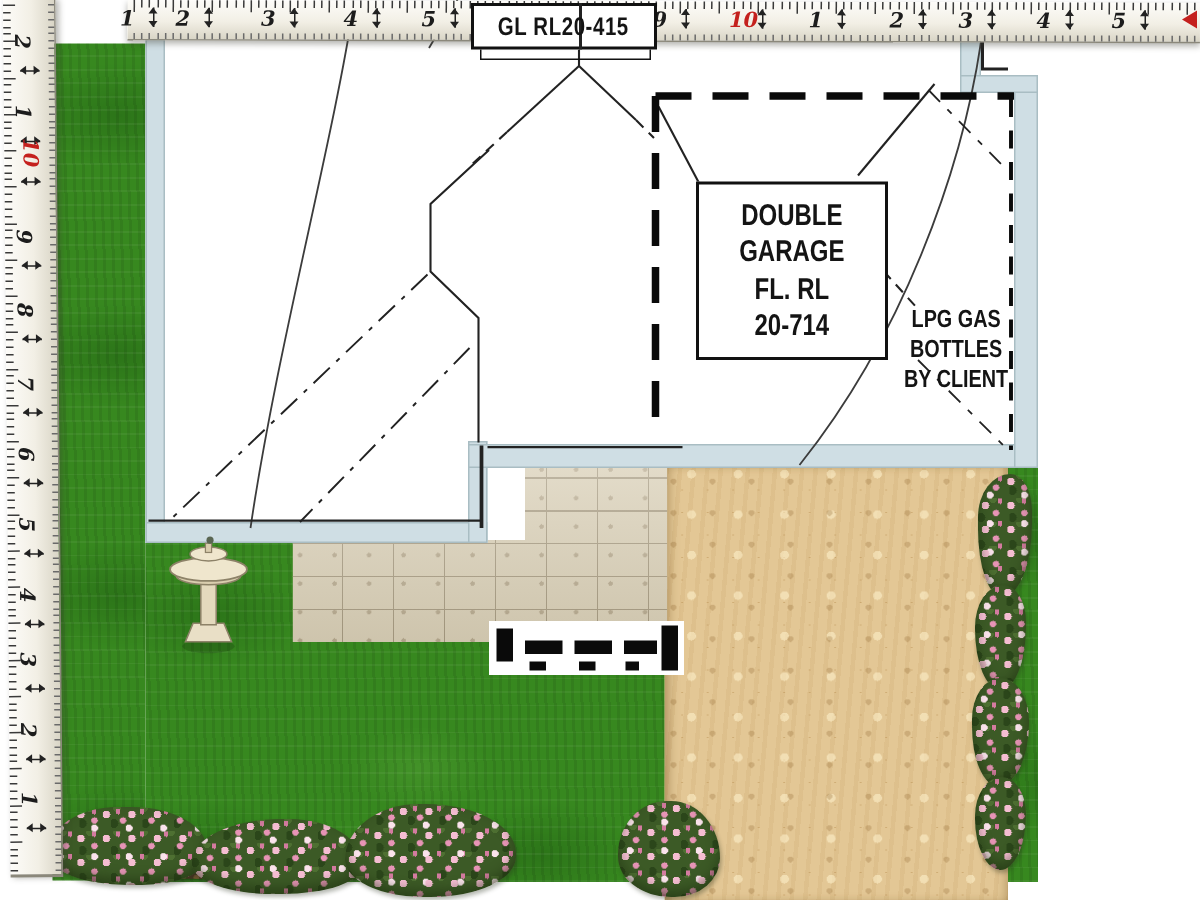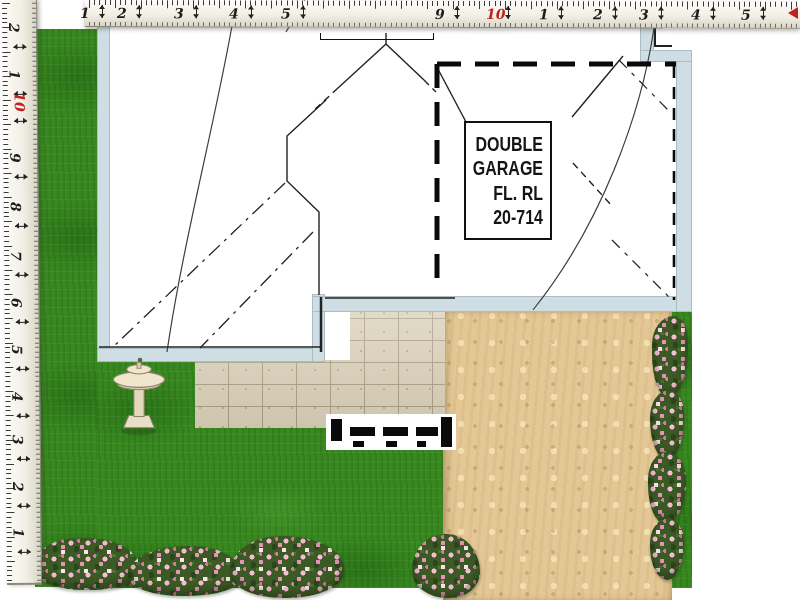--- a/index.html
+++ b/index.html
@@ -54,21 +54,21 @@
 
   
   .ink{color:#141414;}
   .boxlabel{position:absolute;background:#fff;border:2.5px solid #111;box-sizing:border-box;
     display:flex;align-items:center;justify-content:center;text-align:center;font-weight:bold;}
   .condensed{display:inline-block;transform:scaleX(.8);transform-origin:center;white-space:pre-line;}
   .gl-box{left:314px;top:2px;width:124px;height:31px;z-index:50;font-size:17px;letter-spacing:.5px;}
   .gl-underline{position:absolute;left:320px;top:33px;width:112px;height:6px;z-index:50;
     border-left:1.5px solid #111;border-right:1.5px solid #111;border-bottom:1.5px solid #111;}
   .gl-leader{position:absolute;left:70px;top:-2px;width:1.5px;height:31px;background:#222;}
-  .garage-box{left:464px;top:121px;width:88px;height:119px;z-index:20;font-size:20px;line-height:1.22;text-align:right;}
+  .garage-box{left:464px;top:121px;width:128px;height:119px;z-index:20;font-size:20px;line-height:1.22;}
   .note{position:absolute;z-index:20;font-weight:bold;font-size:16.5px;line-height:1.22;
     text-align:center;white-space:pre-line;}
   .note-tank{left:100px;top:167px;width:186px;}
   .note-lpg{left:586px;top:183px;width:102px;}
 
   
   .birdbath{position:absolute;left:108px;top:356px;width:62px;height:80px;z-index:22;}
 
   
   .flowers{position:absolute;z-index:24;background-color:#3c5a26;
@@ -166,30 +166,39 @@
         <rect x="383" y="427" width="25" height="9"></rect>
         <rect x="416" y="427" width="22" height="9"></rect>
         <rect x="441" y="417" width="11" height="30"></rect>
         <rect x="353" y="441" width="11" height="6"></rect>
         <rect x="386" y="441" width="11" height="6"></rect>
         <rect x="417" y="441" width="9" height="6"></rect>
       </g>
     </g>
   </svg>
 
+  <div class="boxlabel gl-box ink">
+    <div class="gl-leader"></div>
+    <span class="condensed">GL RL20-415</span>
+  </div>
   <div class="gl-underline"></div>
 
   <div class="boxlabel garage-box ink">
     <span class="condensed">DOUBLE
 GARAGE
 FL. RL
 20-714</span>
   </div>
 
 
+  <div class="note note-lpg ink">
+    <span class="condensed">LPG GAS
+BOTTLES
+BY CLIENT</span>
+  </div>
 
   <svg class="birdbath" viewBox="0 0 60 78">
     <ellipse cx="30" cy="73" rx="17" ry="4.5" fill="rgba(0,0,0,.15)"></ellipse>
     <path d="M20,58 L40,58 L45,70 L15,70 Z" fill="#e9dfc6" stroke="#8d8268" stroke-width="1"></path>
     <rect x="25" y="30" width="10" height="29" fill="#e4d9bd" stroke="#8d8268" stroke-width="1"></rect>
     <ellipse cx="30" cy="27" rx="21" ry="6" fill="#d9cdae" stroke="#8d8268" stroke-width="1"></ellipse>
     <ellipse cx="30" cy="23" rx="25" ry="7.5" fill="#efe6cd" stroke="#8d8268" stroke-width="1.2"></ellipse>
     <ellipse cx="30" cy="13" rx="12" ry="4.5" fill="#efe6cd" stroke="#8d8268" stroke-width="1"></ellipse>
     <rect x="28" y="6" width="4" height="6" fill="#d9cdae" stroke="#8d8268" stroke-width=".8"></rect>
     <circle cx="31" cy="4" r="2.3" fill="#5a6652"></circle>

